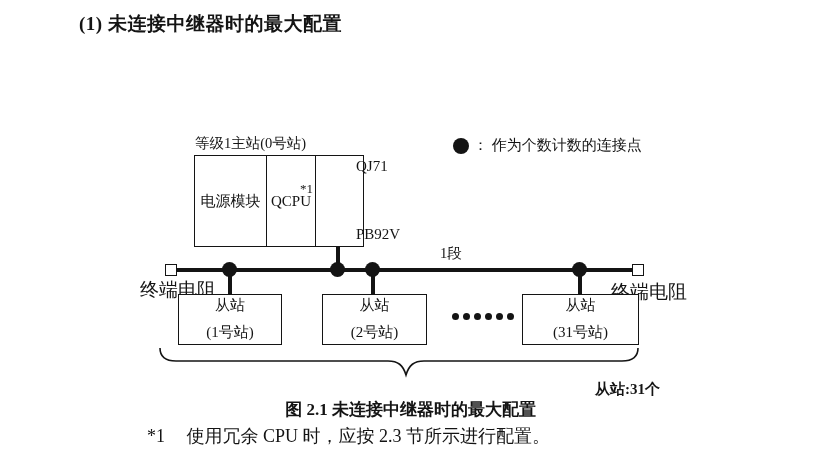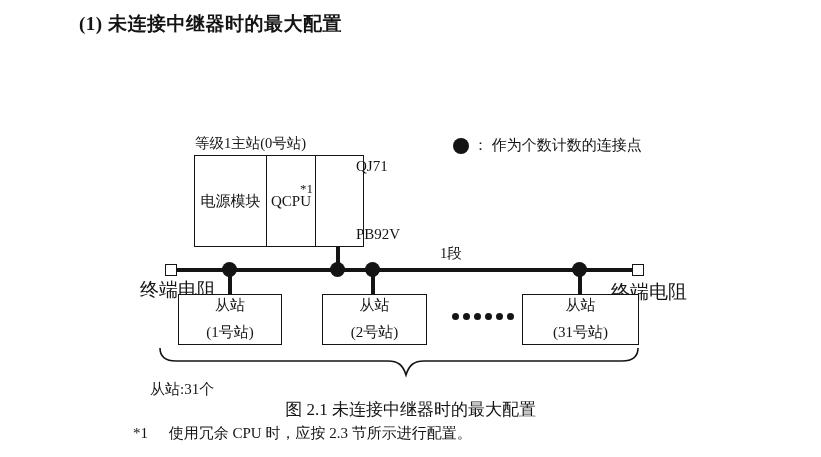--- a/index.html
+++ b/index.html
@@ -26,23 +26,23 @@
   .dot { width:15px; height:15px; border-radius:50%; background:#141414; }
   .vline { width:4px; background:#141414; }
   .term { width:12px; height:12px; border:1.6px solid #141414; background:#ffffff; }
   .slave { display:flex; flex-direction:column; align-items:center; justify-content:space-between;
            font-size:15px; line-height:1.45; text-align:center; }
   .legend { display:flex; align-items:center; }
   .legend .ldot { width:16px; height:16px; border-radius:50%; background:#141414; flex:0 0 auto; }
   .legend .ltext { margin-left:4px; font-size:15px; white-space:nowrap; }
   .ellipsis { display:flex; gap:4px; align-items:center; }
   .ellipsis .edot { width:7px; height:7px; border-radius:50%; background:#141414; }
-  .brace-label { width:510px; text-align:left; font-size:15px; }
-  .caption { width:821px; text-align:center; font-size:17px; font-weight:normal; white-space:nowrap; }
-  .footnote { font-size:15px; white-space:nowrap; }
+  .brace-label { width:510px; text-align:right; font-size:15px;font-weight:bold; }
+  .caption { width:821px; text-align:center; font-size:17px; font-weight:bold; white-space:nowrap; }
+  .footnote { font-size:18px; white-space:nowrap;margin-left:14px; }
   .footnote .fmark { display:inline-block; }
   .footnote .ftext { display:inline-block; margin-left:17px; }
 </style>
 </head>
 <body>
 
 <div id="canvas">
 
   <div class="abs heading" style="left:79px; top:11px;">(1) 未连接中继器时的最大配置</div>
 

